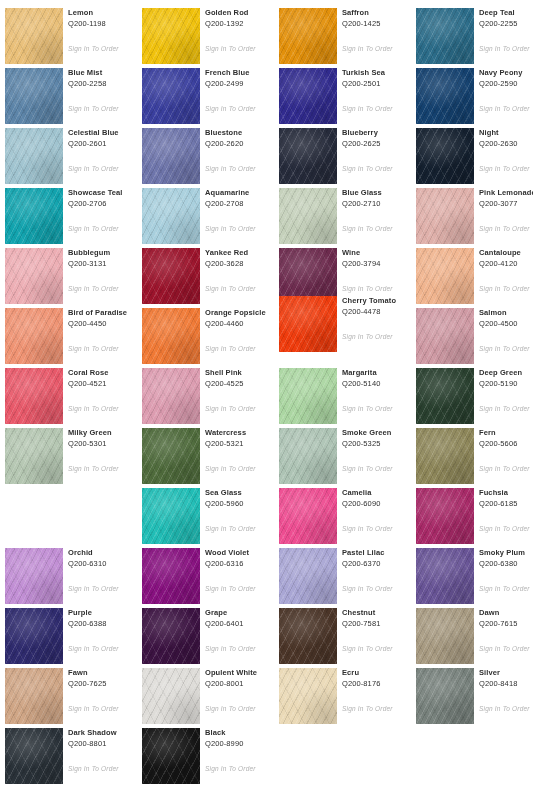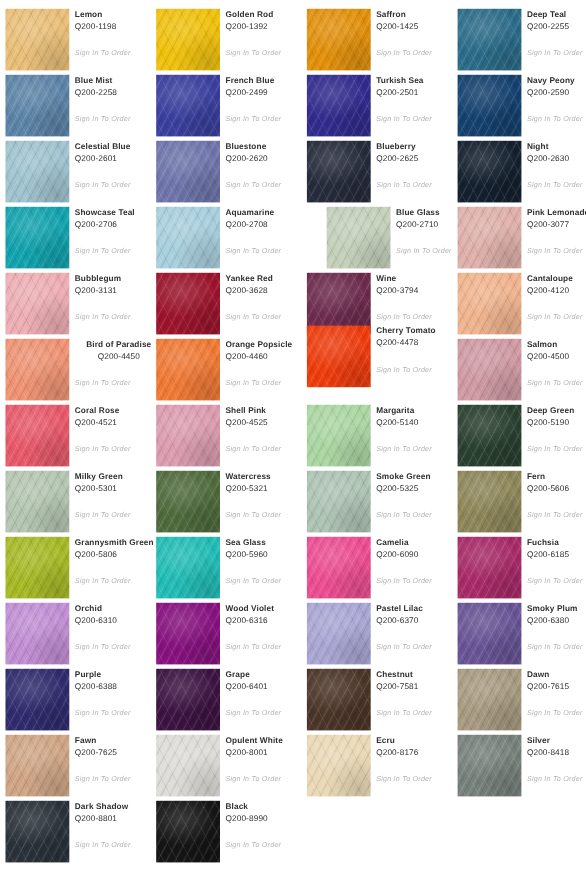--- a/index.html
+++ b/index.html
@@ -225,21 +225,21 @@
       <div class="swatch-signin">Sign In To Order</div>
     </div>
     <div class="swatch-card" style="left: 142px; top: 184px;">
       <div class="swatch-chip" style="background-color: rgb(168, 207, 221);"></div>
       <div class="swatch-info">
         <div class="swatch-name">Aquamarine</div>
         <div class="swatch-code">Q200-2708</div>
       </div>
       <div class="swatch-signin">Sign In To Order</div>
     </div>
-    <div class="swatch-card" style="left: 279px; top: 184px; margin-left: 18px;">
+    <div class="swatch-card" style="left: 279px; top: 184px;">
       <div class="swatch-chip" style="background-color: rgb(196, 208, 186);"></div>
       <div class="swatch-info">
         <div class="swatch-name">Blue Glass</div>
         <div class="swatch-code">Q200-2710</div>
       </div>
       <div class="swatch-signin">Sign In To Order</div>
     </div>
     <div class="swatch-card" style="left: 416px; top: 184px;">
       <div class="swatch-chip" style="background-color: rgb(223, 176, 170);"></div>
       <div class="swatch-info">
@@ -273,21 +273,21 @@
       <div class="swatch-signin">Sign In To Order</div>
     </div>
     <div class="swatch-card" style="left: 416px; top: 244px;">
       <div class="swatch-chip" style="background-color: rgb(240, 180, 142);"></div>
       <div class="swatch-info">
         <div class="swatch-name">Cantaloupe</div>
         <div class="swatch-code">Q200-4120</div>
       </div>
       <div class="swatch-signin">Sign In To Order</div>
     </div>
-    <div class="swatch-card" style="left: 5px; top: 304px; text-align: center;">
+    <div class="swatch-card" style="left: 5px; top: 304px;">
       <div class="swatch-chip" style="background-color: rgb(239, 147, 115);"></div>
       <div class="swatch-info">
         <div class="swatch-name wrap">Bird of Paradise</div>
         <div class="swatch-code">Q200-4450</div>
       </div>
       <div class="swatch-signin">Sign In To Order</div>
     </div>
     <div class="swatch-card" style="left: 142px; top: 304px;">
       <div class="swatch-chip" style="background-color: rgb(240, 121, 53);"></div>
       <div class="swatch-info">
@@ -369,28 +369,20 @@
       <div class="swatch-signin">Sign In To Order</div>
     </div>
     <div class="swatch-card" style="left: 416px; top: 424px;">
       <div class="swatch-chip" style="background-color: rgb(141, 134, 89);"></div>
       <div class="swatch-info">
         <div class="swatch-name">Fern</div>
         <div class="swatch-code">Q200-5606</div>
       </div>
       <div class="swatch-signin">Sign In To Order</div>
     </div>
-    <div class="swatch-card" style="left: 5px; top: 484px;">
-      <div class="swatch-chip" style="background-color: rgb(166, 185, 37);"></div>
-      <div class="swatch-info">
-        <div class="swatch-name wrap">Grannysmith Green</div>
-        <div class="swatch-code">Q200-5806</div>
-      </div>
-      <div class="swatch-signin">Sign In To Order</div>
-    </div>
     <div class="swatch-card" style="left: 142px; top: 484px;">
       <div class="swatch-chip" style="background-color: rgb(33, 189, 182);"></div>
       <div class="swatch-info">
         <div class="swatch-name">Sea Glass</div>
         <div class="swatch-code">Q200-5960</div>
       </div>
       <div class="swatch-signin">Sign In To Order</div>
     </div>
     <div class="swatch-card" style="left: 279px; top: 484px;">
       <div class="swatch-chip" style="background-color: rgb(237, 77, 145);"></div>

